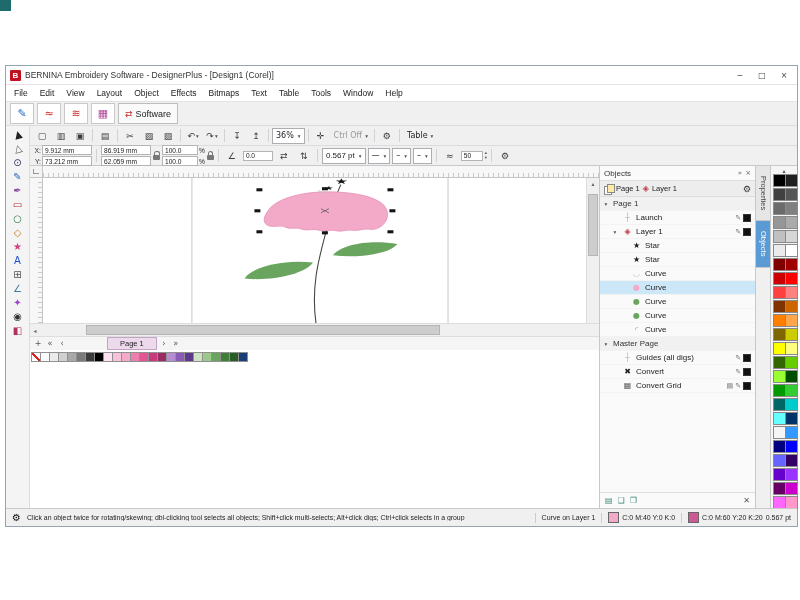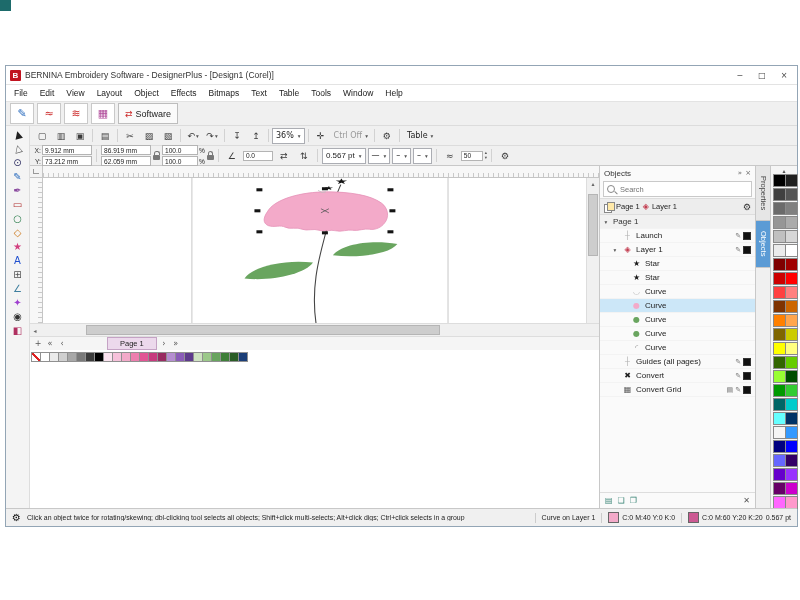--- a/index.html
+++ b/index.html
@@ -420,24 +420,20 @@
             </div>
           <div class="spacer-row" data-name="bottom-spacer"></div>
         </div>
 
         <div class="docker" data-name="objects-docker">
           <div class="docker-title">
             <span class="t" data-name="docker-title">Objects</span>
             <span class="mini-ico ico" data-name="docker-pin-icon">»</span>
             <span class="mini-ico ico" data-name="docker-close-icon">×</span>
           </div>
-          <div class="docker-search" data-name="search-box">
-            <span class="icon-magnifier" data-name="search-icon"></span>
-            <input data-name="search-input" placeholder="Search" style="">
-          </div>
           <div class="docker-header" data-name="active-layer-header">
             <span class="icon-pages" data-name="page-flip-icon"></span>
             <span data-name="active-page-label">Page 1</span>
             <span class="ico" data-name="layer-icon" style="color:#c23b4e;font-size:8px">◈</span>
             <span data-name="active-layer-label">Layer 1</span>
             <span class="gap"></span>
             <span class="ico" data-name="layer-options-gear-icon" style="font-size:9px;color:#333">⚙</span>
           </div>
           <div class="tree" data-name="objects-tree">
               <div class="trow group" data-name="tree-group-row" style="padding-left: 2px;">
@@ -490,24 +486,28 @@
               <div class="trow" data-name="tree-item-row" style="padding-left: 20px;">
                 <span class="texp ico" data-name="tree-indent"></span>
                 <span class="ticon ico" data-name="curve-shape-icon" style="color: rgb(105, 165, 95);">●</span>
                 <span class="tlabel" data-name="tree-item-label">Curve</span>
               </div>
               <div class="trow" data-name="tree-item-row" style="padding-left: 20px;">
                 <span class="texp ico" data-name="tree-indent"></span>
                 <span class="ticon ico" data-name="curve-shape-icon" style="color: rgb(138, 138, 138);">◜</span>
                 <span class="tlabel" data-name="tree-item-label">Curve</span>
               </div>
+              <div class="trow group" data-name="tree-group-row" style="padding-left: 2px;">
+                <span class="texp ico" data-name="expander-icon">▾</span>
+                <span class="tlabel" data-name="tree-item-label">Master Page</span>
+              </div>
               <div class="trow" data-name="tree-item-row" style="padding-left: 11px;">
                 <span class="texp ico" data-name="tree-indent"></span>
                 <span class="ticon ico" data-name="guides-icon" style="color: rgb(176, 176, 176);">┼</span>
-                <span class="tlabel" data-name="tree-item-label">Guides (all pages)</span>
+                <span class="tlabel" data-name="tree-item-label">Guides (all digs)</span>
                 <span class="tright" data-name="tree-row-toggles">
                   <span class="mini ico" data-name="pencil-icon">✎</span>
                   <span class="chip" data-name="layer-color-chip"></span>
                 </span>
               </div>
               <div class="trow" data-name="tree-item-row" style="padding-left: 11px;">
                 <span class="texp ico" data-name="tree-indent"></span>
                 <span class="ticon ico" data-name="desktop-icon" style="color: rgb(34, 34, 34);">✖</span>
                 <span class="tlabel" data-name="tree-item-label">Convert</span>
                 <span class="tright" data-name="tree-row-toggles">

